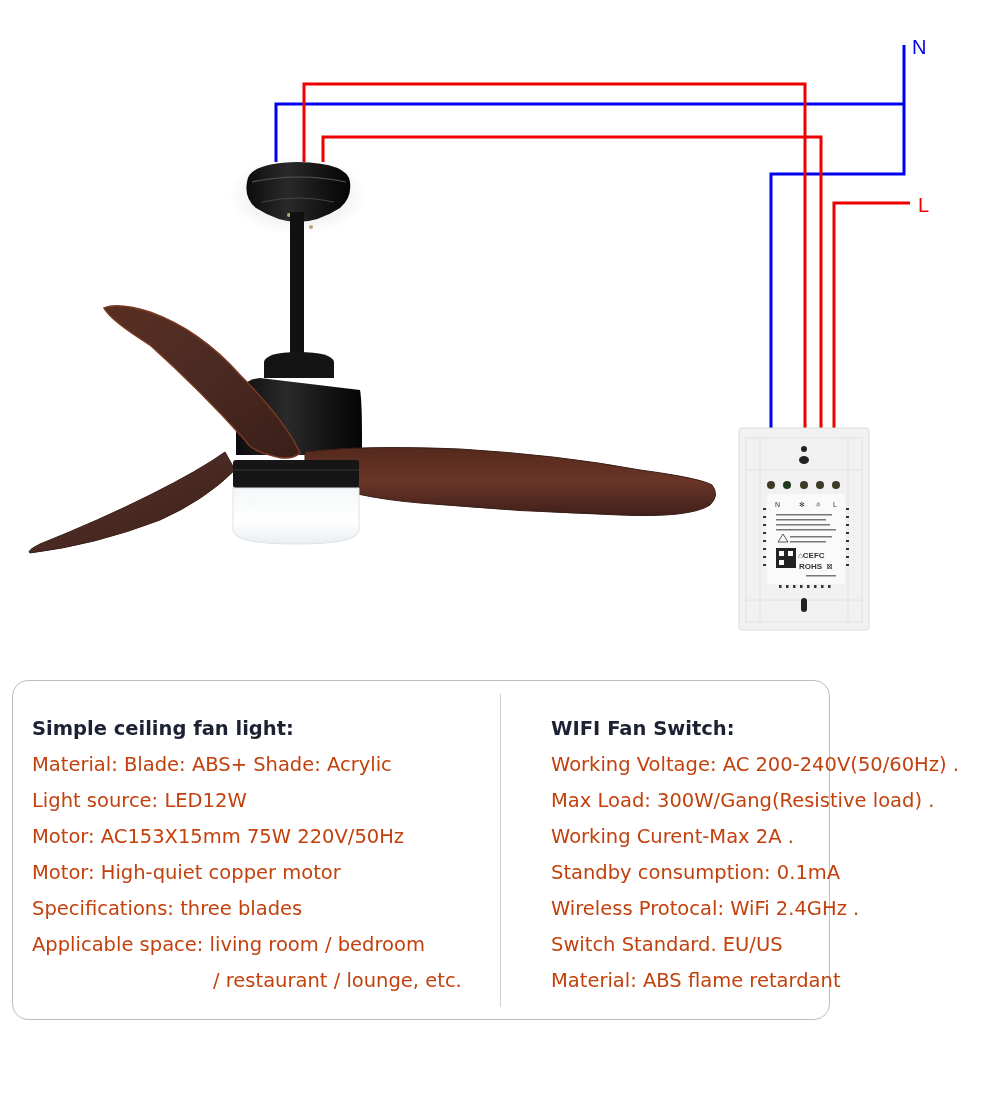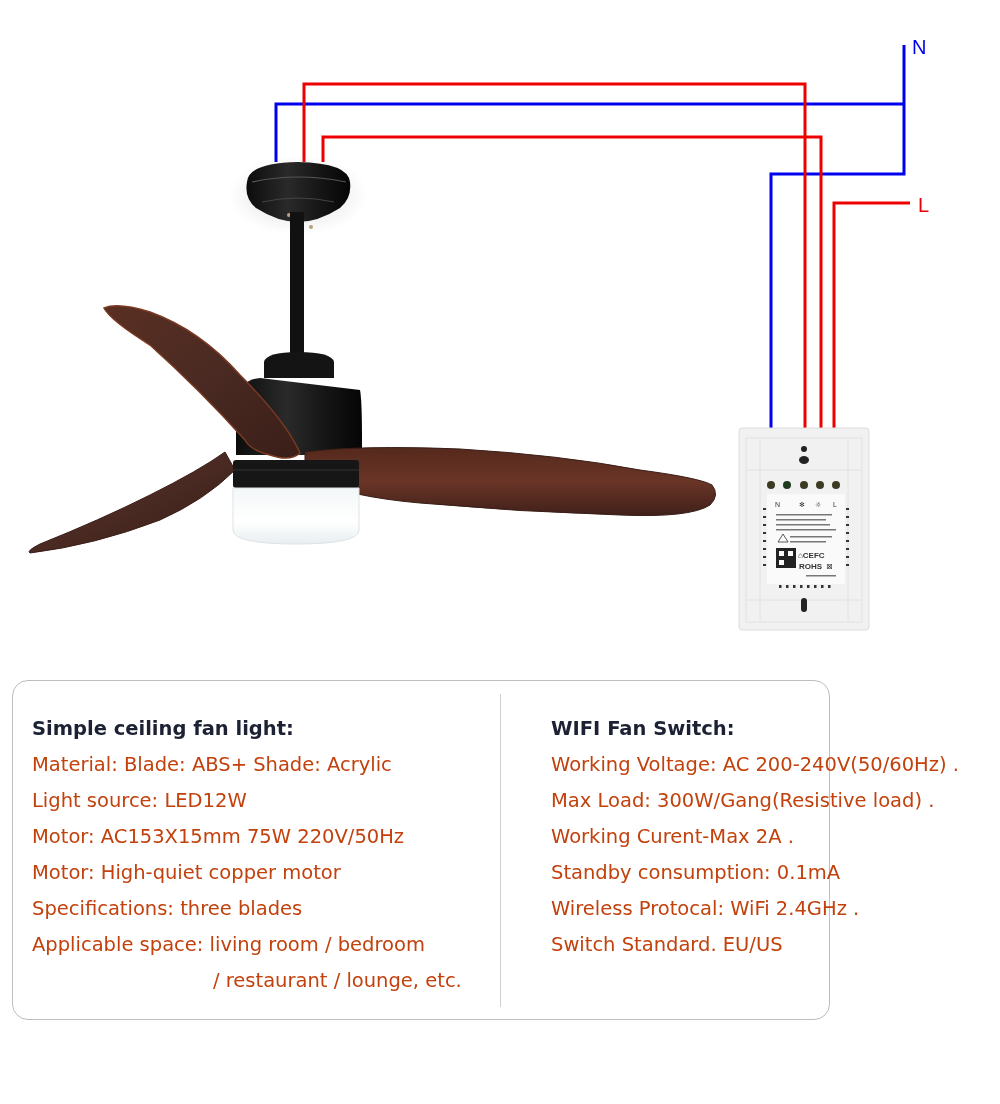--- a/index.html
+++ b/index.html
@@ -185,14 +185,15 @@
   </div>
   <div class="divider"></div>
   <div class="col right">
     <div class="title">WIFI Fan Switch:</div>
     <div class="line">Working Voltage: AC 200-240V(50/60Hz) .</div>
     <div class="line">Max Load: 300W/Gang(Resistive load) .</div>
     <div class="line">Working Curent-Max 2A .</div>
     <div class="line">Standby consumption: 0.1mA</div>
     <div class="line">Wireless Protocal: WiFi 2.4GHz .</div>
     <div class="line">Switch Standard. EU/US</div>
+    <div class="line">Material: ABS flame retardant</div>
   </div>
 </div>
 
 </body></html>

